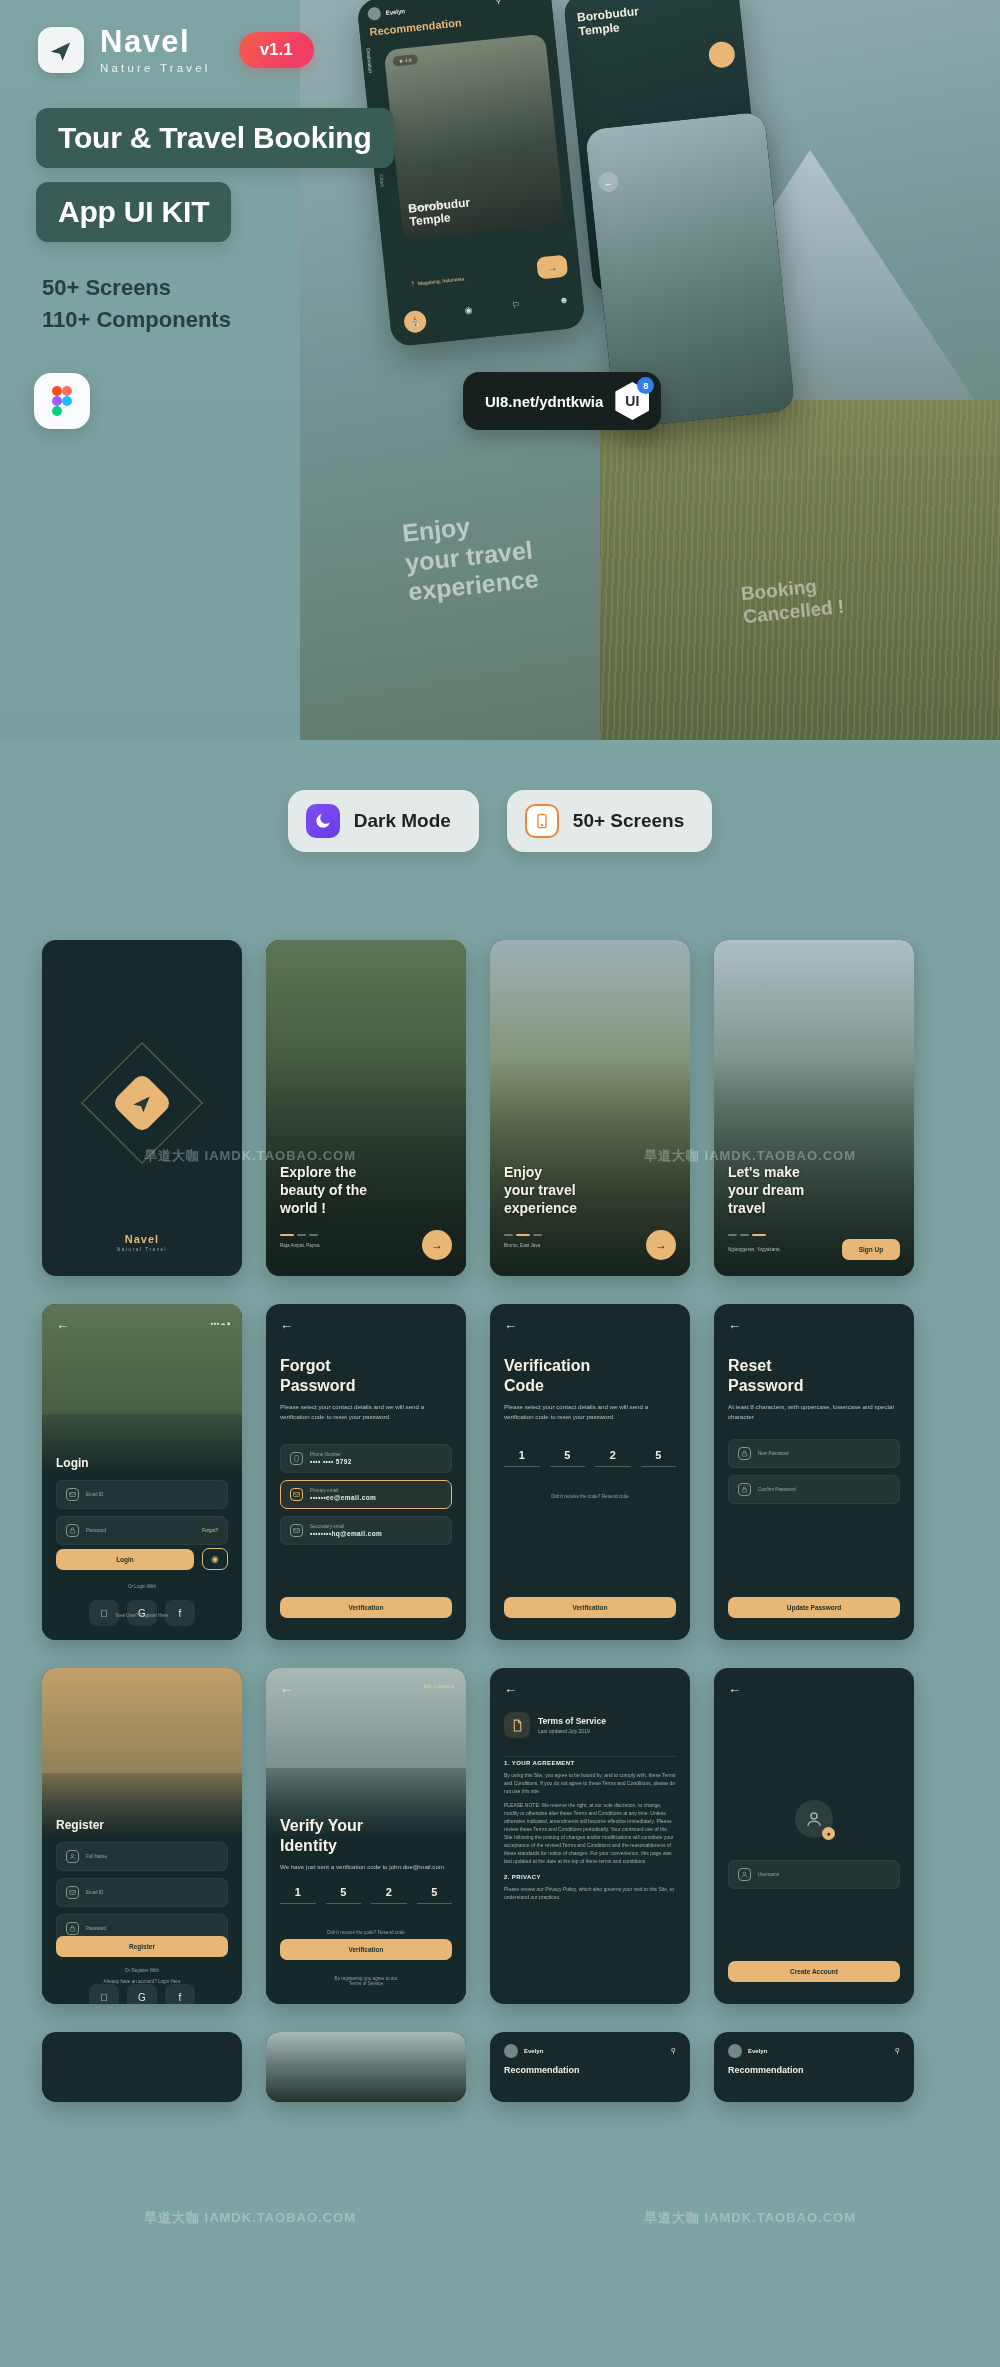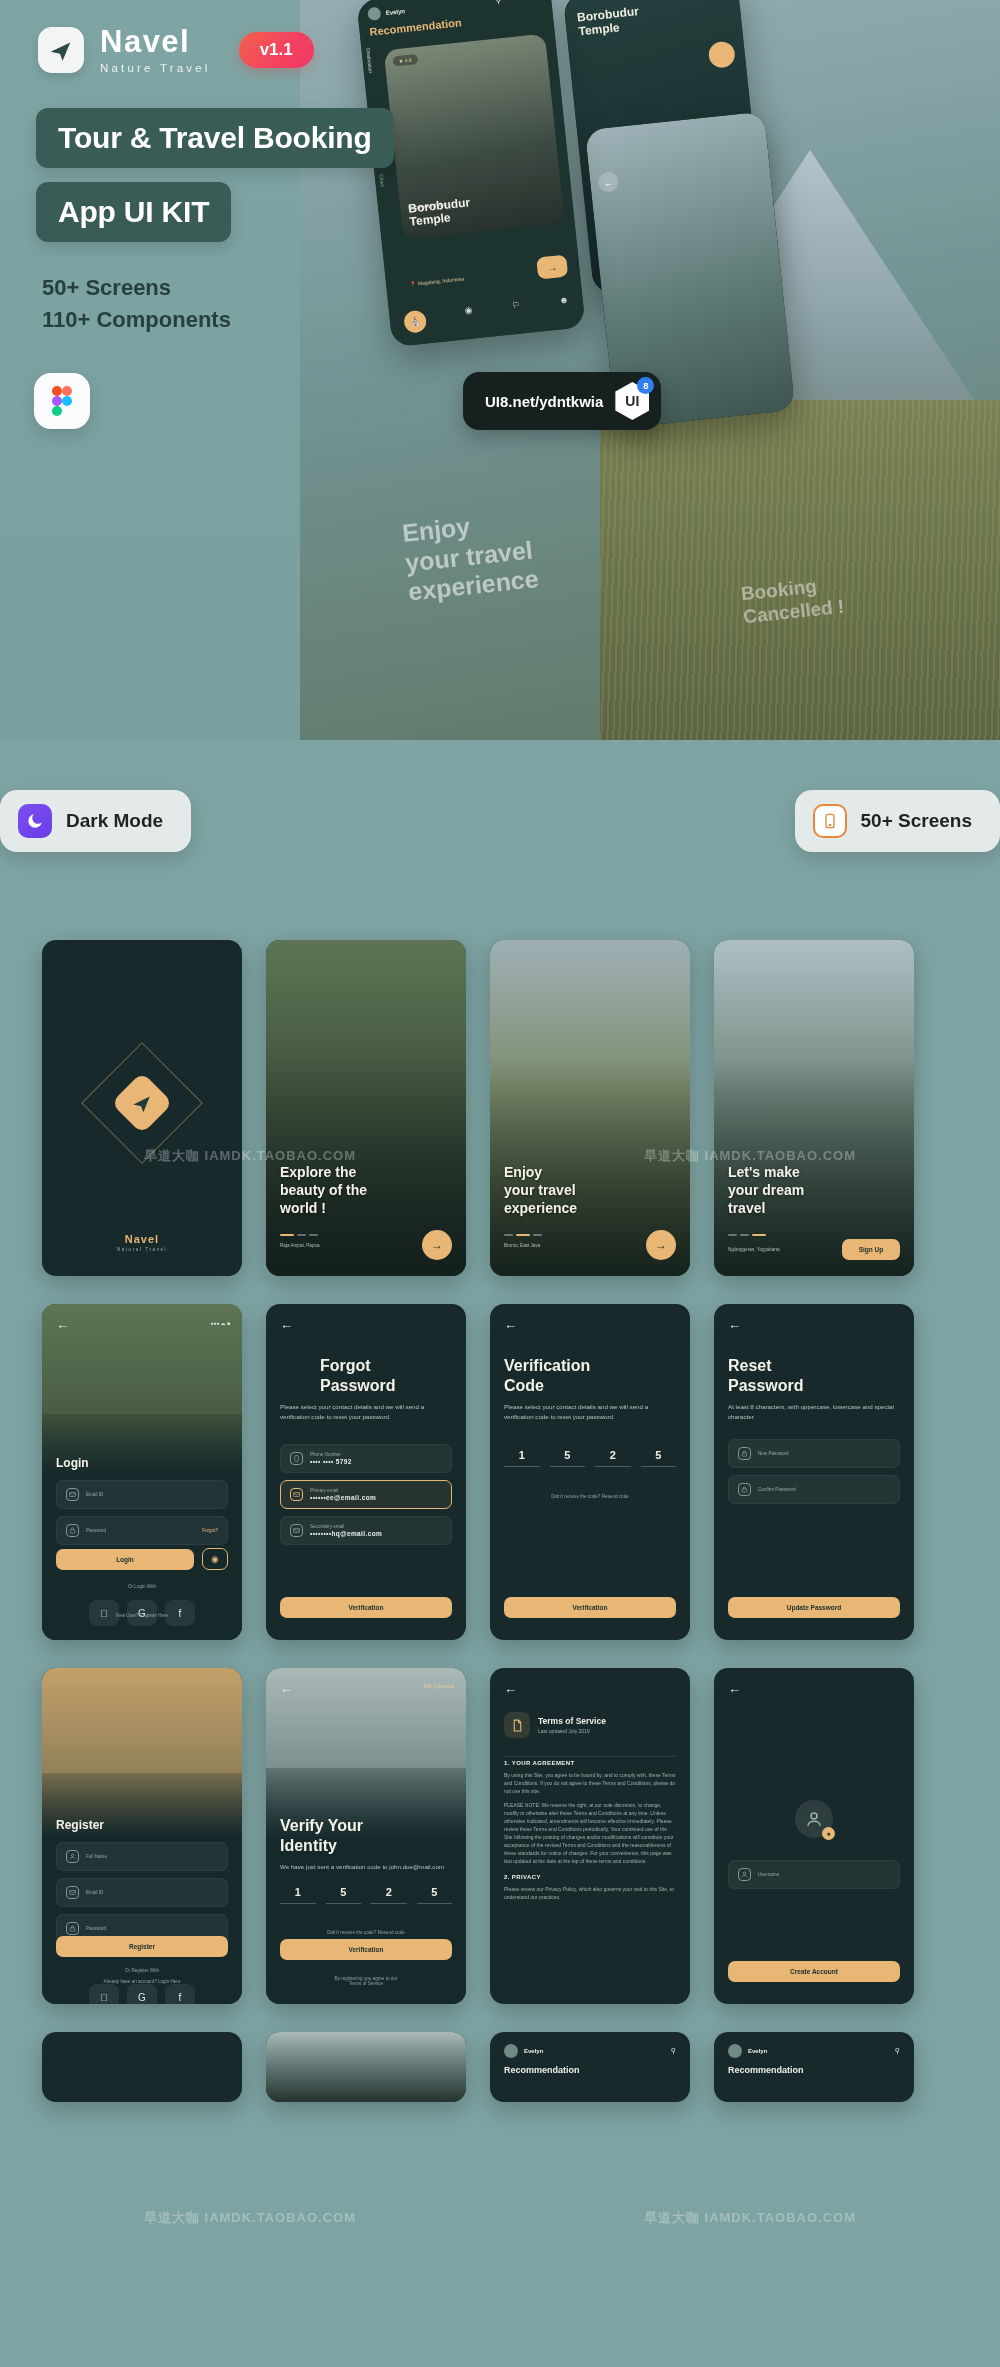--- a/index.html
+++ b/index.html
@@ -129,21 +129,21 @@
   }
   .hero-cancel{
     position:absolute;left:742px;top:578px;
     font-size:19px;font-weight:700;color:rgba(255,255,255,.45);
     line-height:1.2;transform:rotate(-6deg);
   }
 
   
   .mode-row{
     position:absolute;left:0;top:790px;width:1000px;
-    display:flex;justify-content:space-between;gap:28px;
+    display:flex;justify-content:center;gap:28px;
   }
   .mode-pill{
     height:62px;border-radius:17px;background:#e4eae9;
     display:flex;align-items:center;gap:14px;padding:0 28px 0 18px;
     box-shadow:0 7px 18px rgba(0,0,0,.13);
   }
   .mode-pill .lbl{font-size:19px;font-weight:700;color:#1d2423;}
   .mode-pill .ico-sq{width:34px;height:34px;border-radius:10px;}
 
   
@@ -496,21 +496,21 @@
         <div class="soc"></div>
         <div class="soc">G</div>
         <div class="soc">f</div>
       </div>
       <div class="sc-pad tiny" style="bottom:22px;">New User? Register Here</div>
     </div>
 
     <div class="screen sc-dark">
       <div class="back-arrow">←</div>
       <div class="sc-pad" style="top:52px;">
-        <div class="sc-h2" style="white-space:pre-line;margin-left:40px;">Forgot
+        <div class="sc-h2" style="white-space:pre-line;">Forgot
 Password</div>
         <div class="sc-sub">Please select your contact details and we will send a verification code to reset your password.</div>
       </div>
       <div class="sc-pad" style="top:140px;">
         <div class="field-box">
           <div class="fi">
               <svg viewBox="0 0 24 24" fill="none" stroke="#9ab5ad" stroke-width="2">
                 <rect x="6" y="2" width="12" height="20" rx="3"></rect>
               </svg>
             </div>

